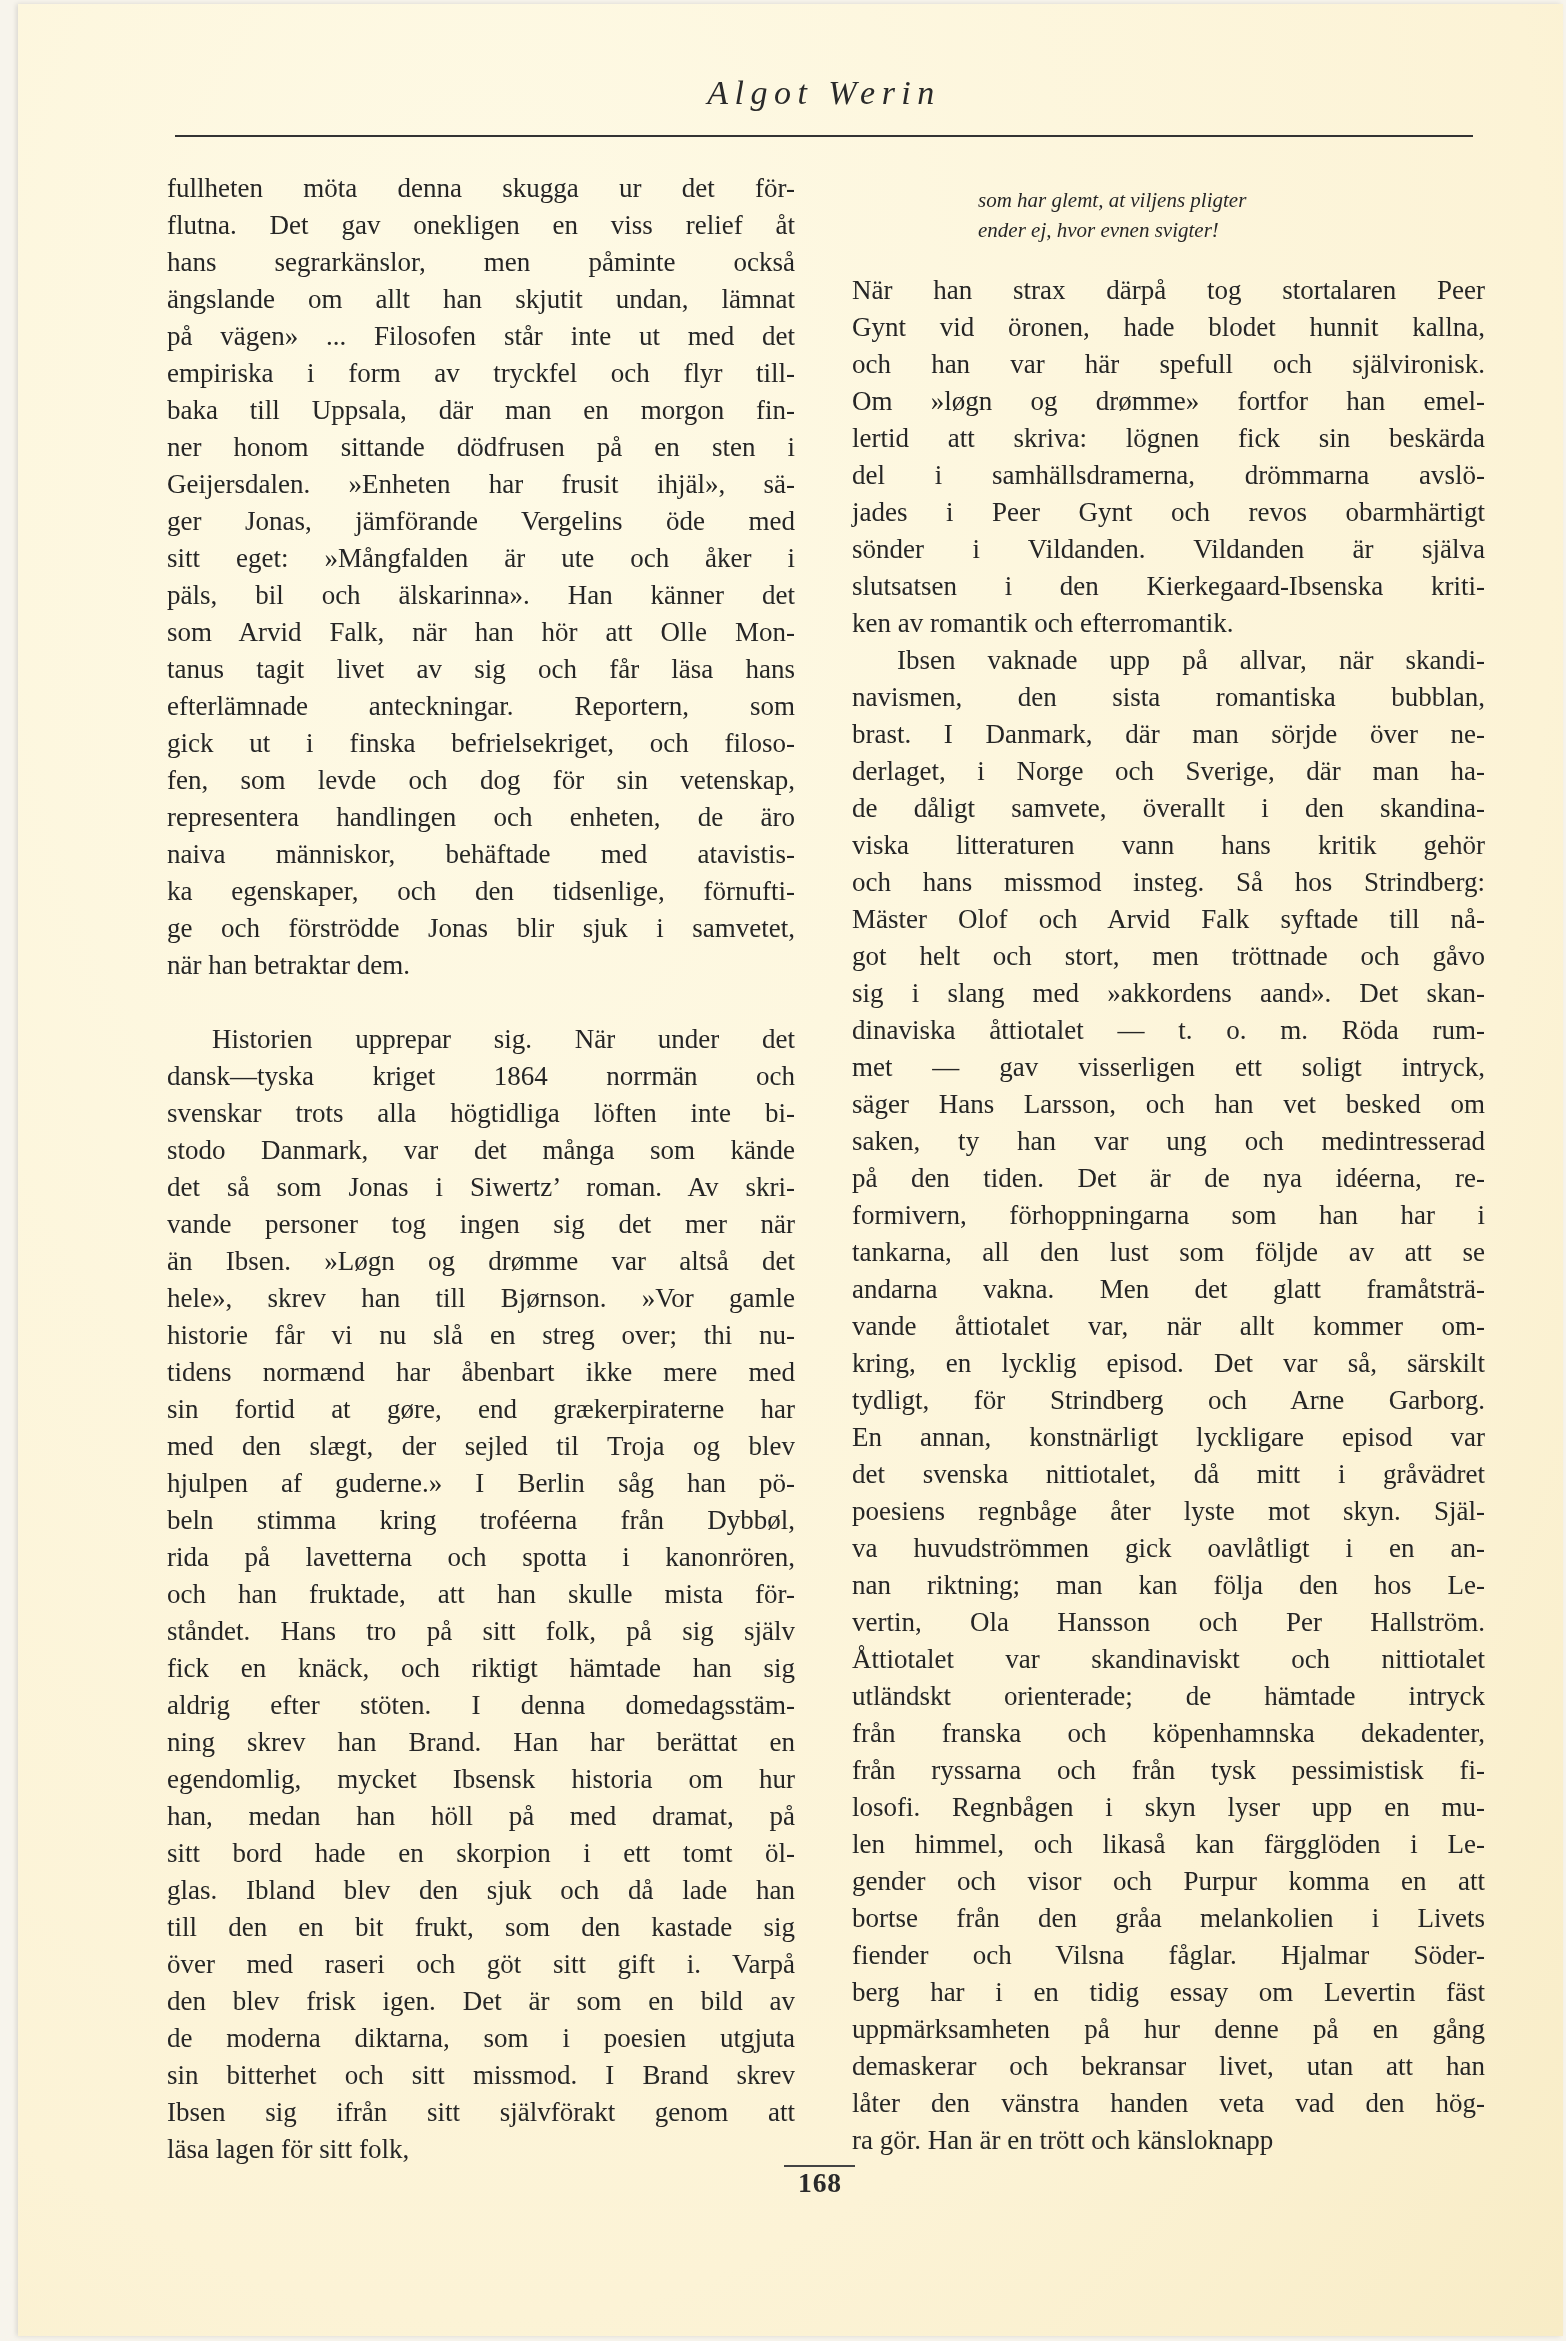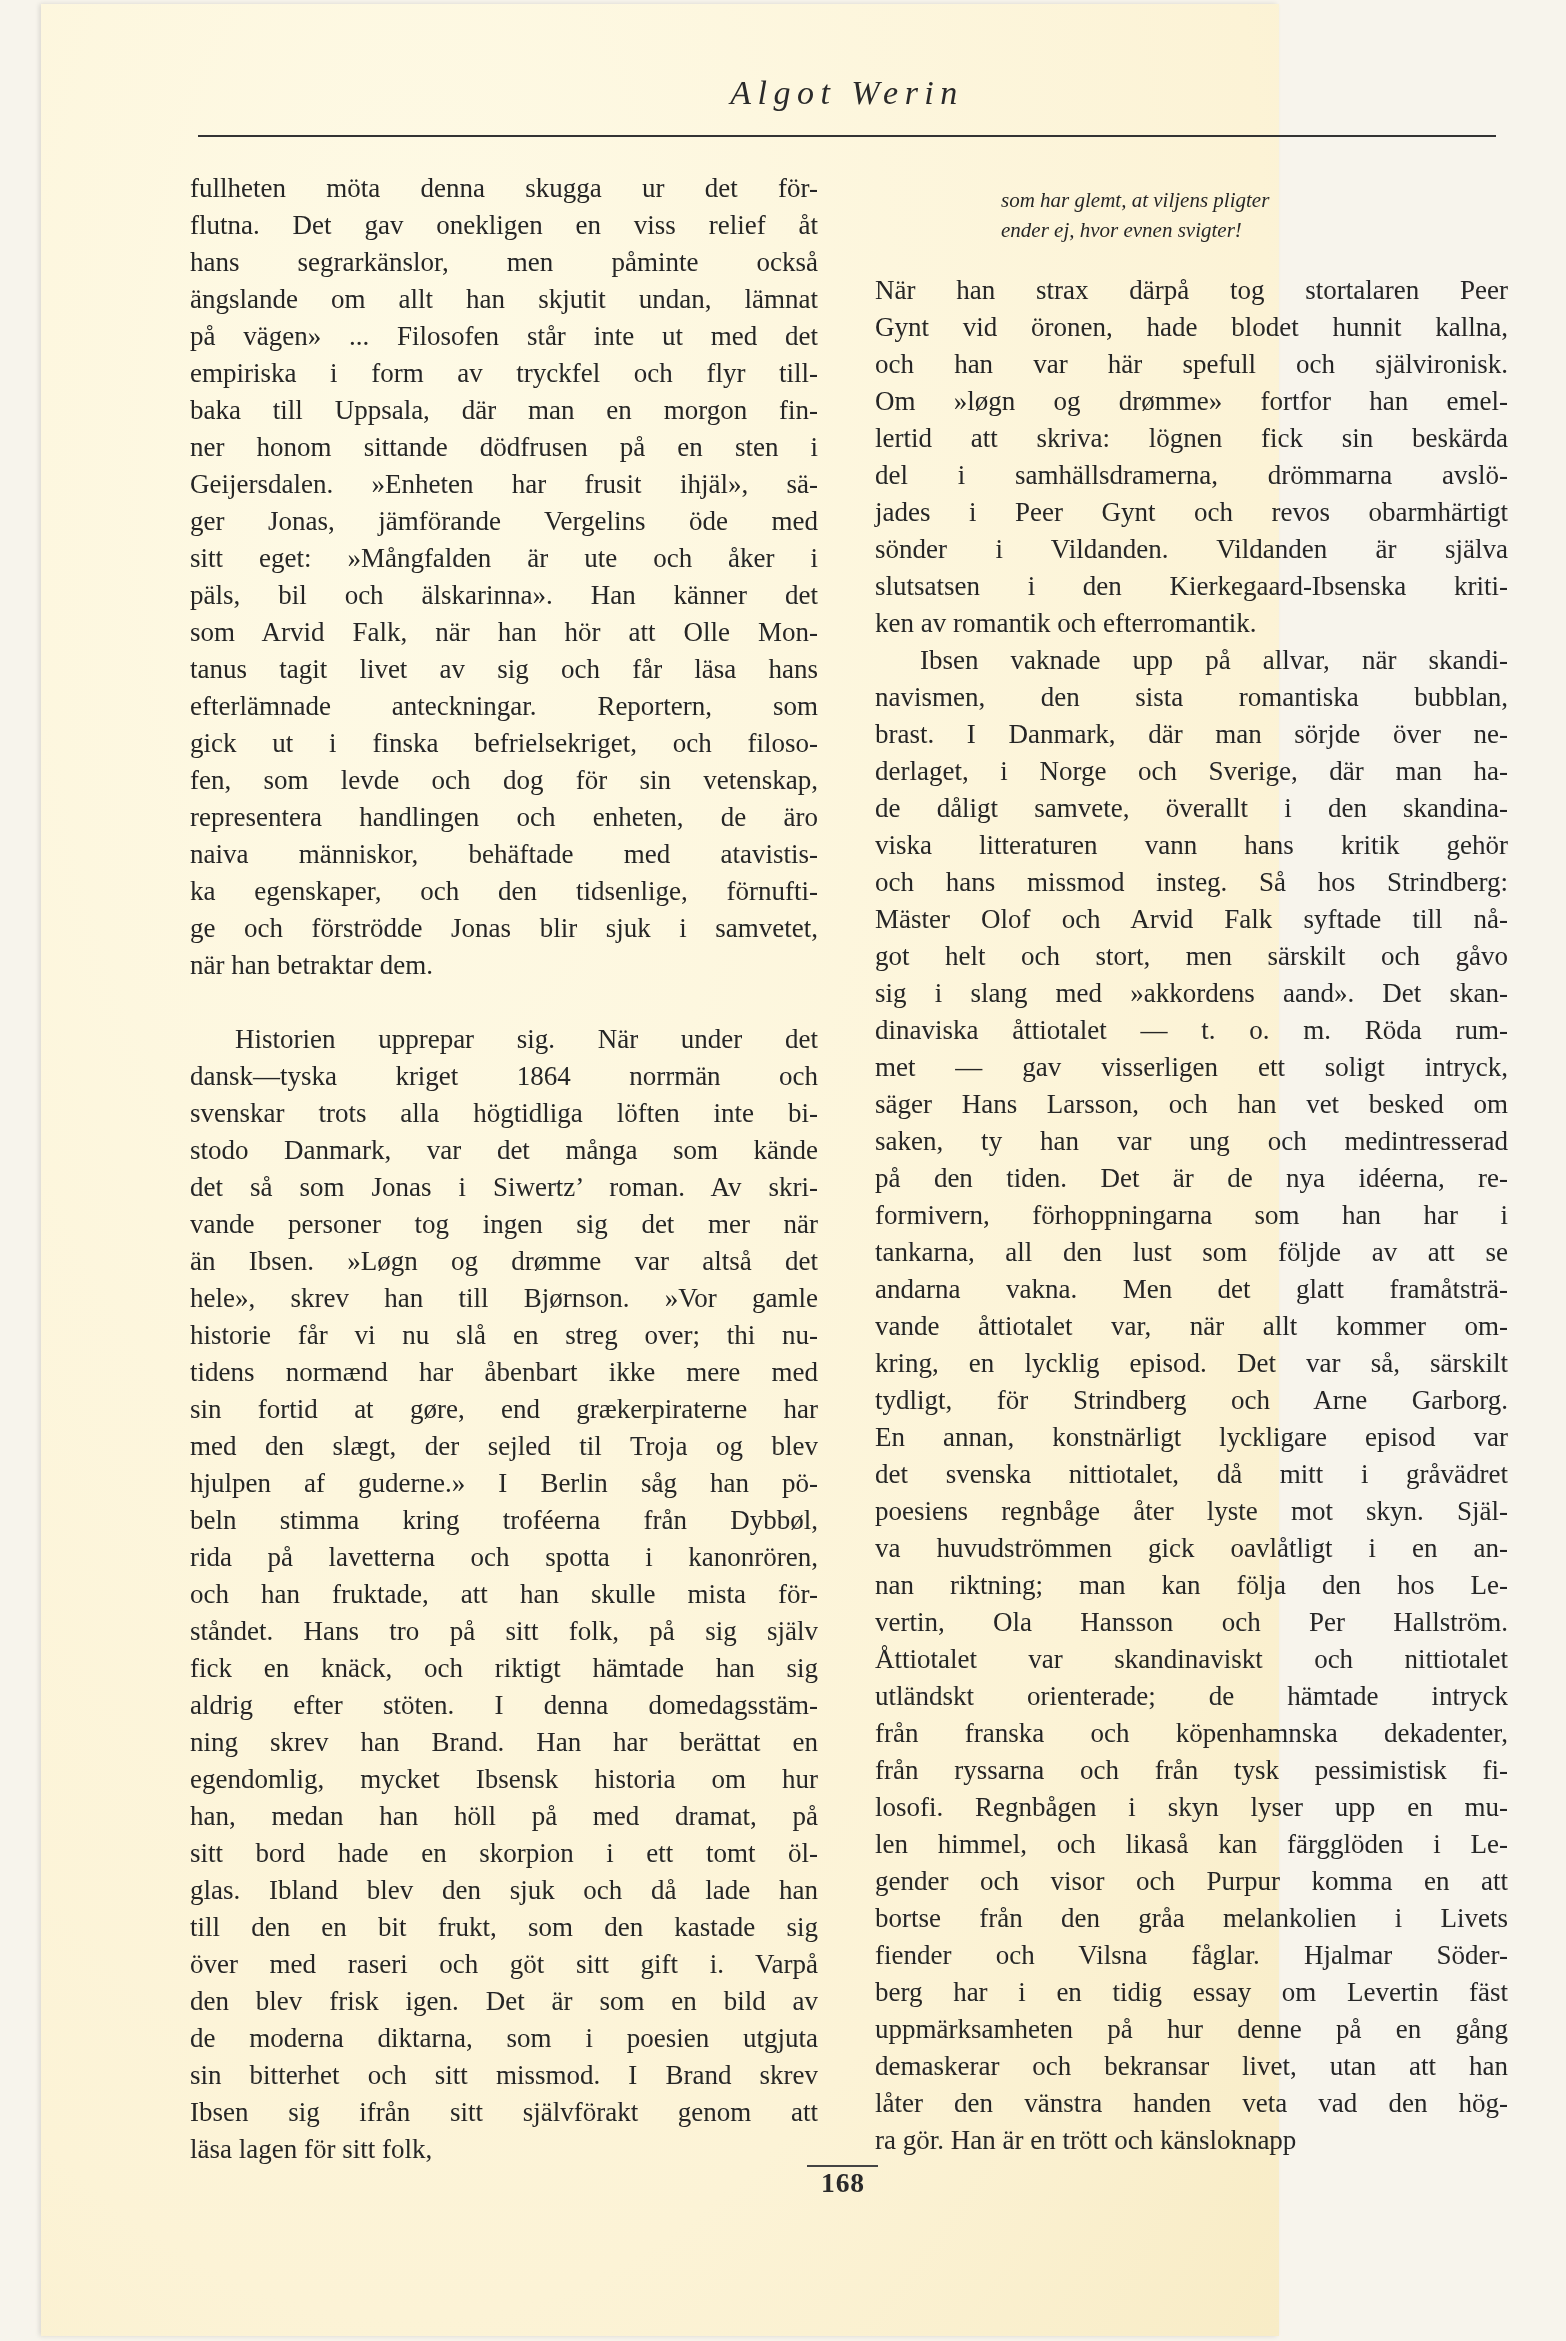--- a/index.html
+++ b/index.html
@@ -4,25 +4,24 @@
   <style>
     html, body { margin: 0; padding: 0; }
     body {
       width: 1566px; height: 2342px; overflow: hidden;
       background: #f7f4ec;
       font-family: "Liberation Serif", "DejaVu Serif", serif;
       color: #222;
     }
     .page {
       position: absolute; left: 18px; top: 4px;
-      width: 1238px; height: 2332px;
+      width: 1545px; height: 2332px;
       background: #fdf6dc;
       background-image: radial-gradient(ellipse at 30% 20%, #fefae6 0%, #fcf3d6 70%, #f8ecc6 100%);
       box-shadow: -1.6px 0 4.9px rgba(0,0,0,0.12);
-      margin-left: 23px;
     }
     .running-head {
       position: absolute; left: 157px; top: 70px; width: 1298px;
       text-align: center;
       font-style: italic; font-size: 34px; letter-spacing: 6.5px;
       color: #2a2a2a;
     }
     .head-rule {
       position: absolute; left: 157px; top: 131px; width: 1298px; height: 1.6px;
       background: #333;
@@ -140,21 +139,21 @@
         </div>
         <div>
           <span class="line indent">Ibsen vaknade upp på allvar, när skandi-</span>
           <span class="line">navismen, den sista romantiska bubblan,</span>
           <span class="line">brast. I Danmark, där man sörjde över ne-</span>
           <span class="line">derlaget, i Norge och Sverige, där man ha-</span>
           <span class="line">de dåligt samvete, överallt i den skandina-</span>
           <span class="line">viska litteraturen vann hans kritik gehör</span>
           <span class="line">och hans missmod insteg. Så hos Strindberg:</span>
           <span class="line">Mäster Olof och Arvid Falk syftade till nå-</span>
-          <span class="line">got helt och stort, men särskilt och gåvo</span>
+          <span class="line">got helt och stort, men tröttnade och gåvo</span>
           <span class="line">sig i slang med »akkordens aand». Det skan-</span>
           <span class="line">dinaviska åttiotalet — t. o. m. Röda rum-</span>
           <span class="line">met — gav visserligen ett soligt intryck,</span>
           <span class="line">säger Hans Larsson, och han vet besked om</span>
           <span class="line">saken, ty han var ung och medintresserad</span>
           <span class="line">på den tiden. Det är de nya idéerna, re-</span>
           <span class="line">formivern, förhoppningarna som han har i</span>
           <span class="line">tankarna, all den lust som följde av att se</span>
           <span class="line">andarna vakna. Men det glatt framåtsträ-</span>
           <span class="line">vande åttiotalet var, när allt kommer om-</span>

